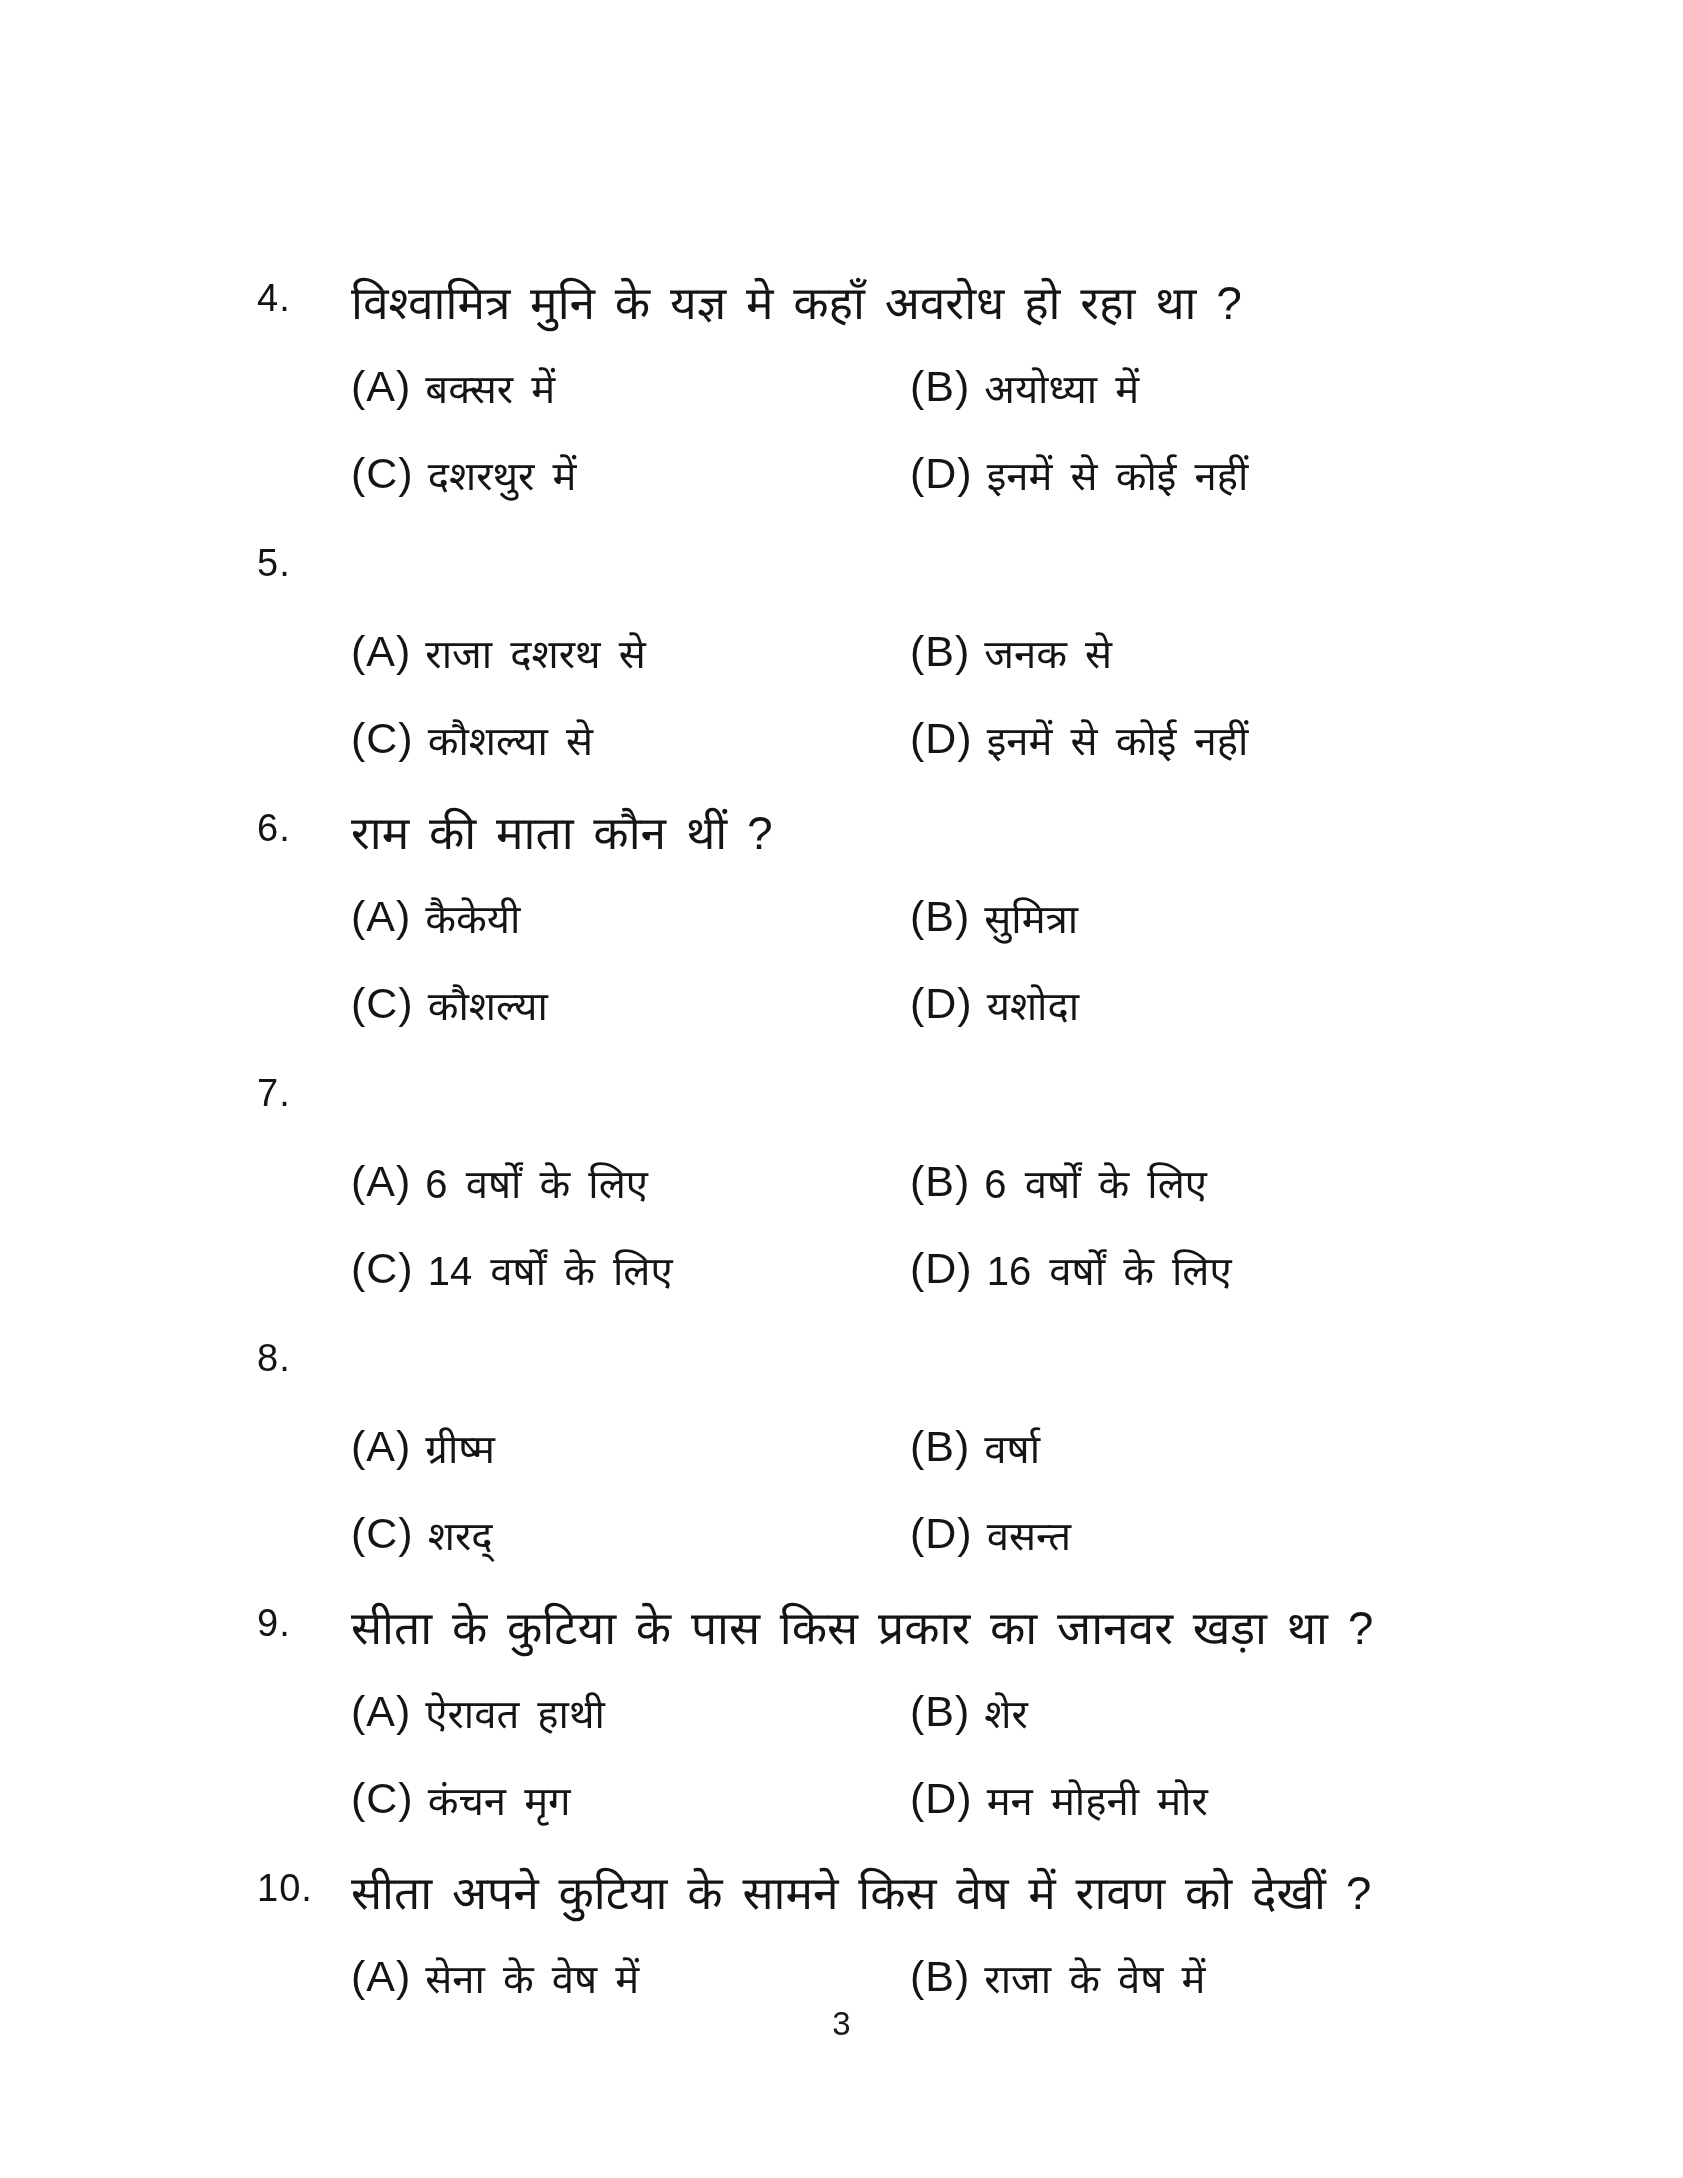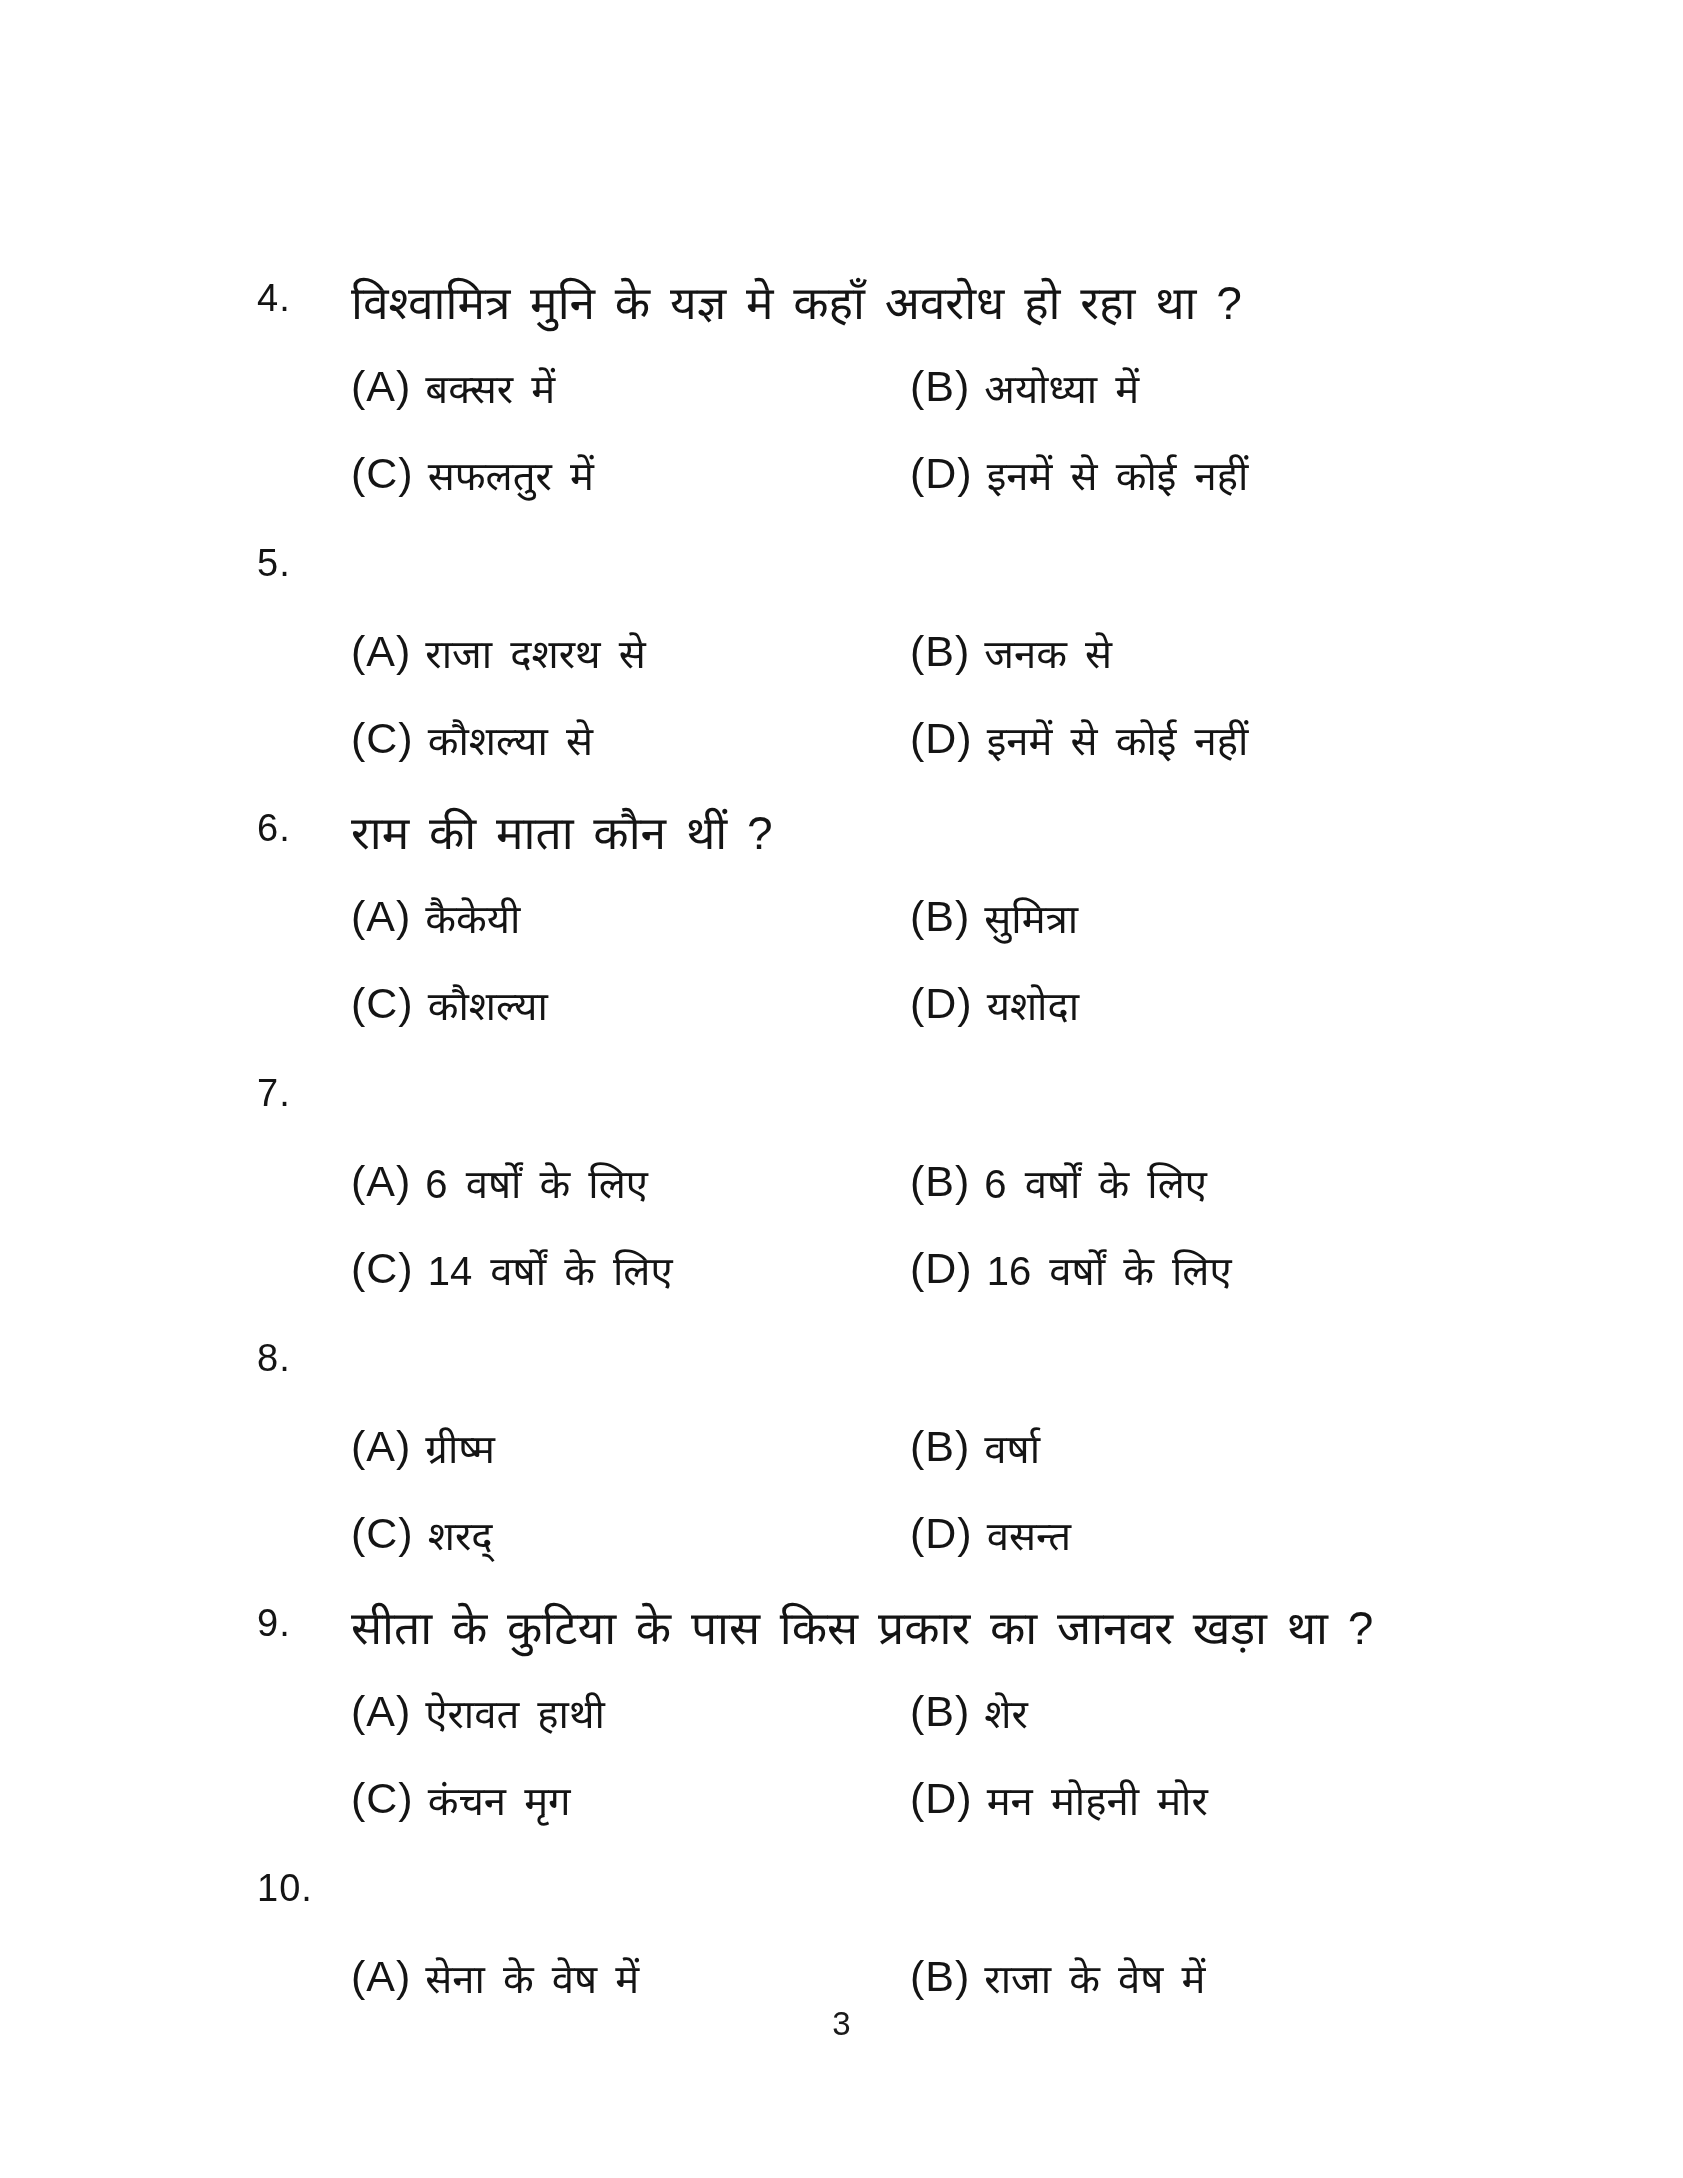--- a/index.html
+++ b/index.html
@@ -89,21 +89,21 @@
         <div class="opt">
           <span class="opt-label">(A)</span>
           <span class="opt-text">बक्सर में</span>
         </div>
         <div class="opt">
           <span class="opt-label">(B)</span>
           <span class="opt-text">अयोध्या में</span>
         </div>
         <div class="opt">
           <span class="opt-label">(C)</span>
-          <span class="opt-text">सफलतुर में</span>
+          <span class="opt-text">दशरथुर में</span>
         </div>
         <div class="opt">
           <span class="opt-label">(D)</span>
           <span class="opt-text">इनमें से कोई नहीं</span>
         </div>
       </div>
     </section>
 
     <section class="question">
       <div class="q-row">
@@ -223,20 +223,21 @@
         <div class="opt">
           <span class="opt-label">(D)</span>
           <span class="opt-text">मन मोहनी मोर</span>
         </div>
       </div>
     </section>
 
     <section class="question">
       <div class="q-row">
         <span class="q-num">10.</span>
+        <span class="q-text">सीता अपने कुटिया के सामने किस वेष में रावण को देखीं ?</span>
       </div>
       <div class="opt-grid">
         <div class="opt">
           <span class="opt-label">(A)</span>
           <span class="opt-text">सेना के वेष में</span>
         </div>
         <div class="opt">
           <span class="opt-label">(B)</span>
           <span class="opt-text">राजा के वेष में</span>
         </div>

